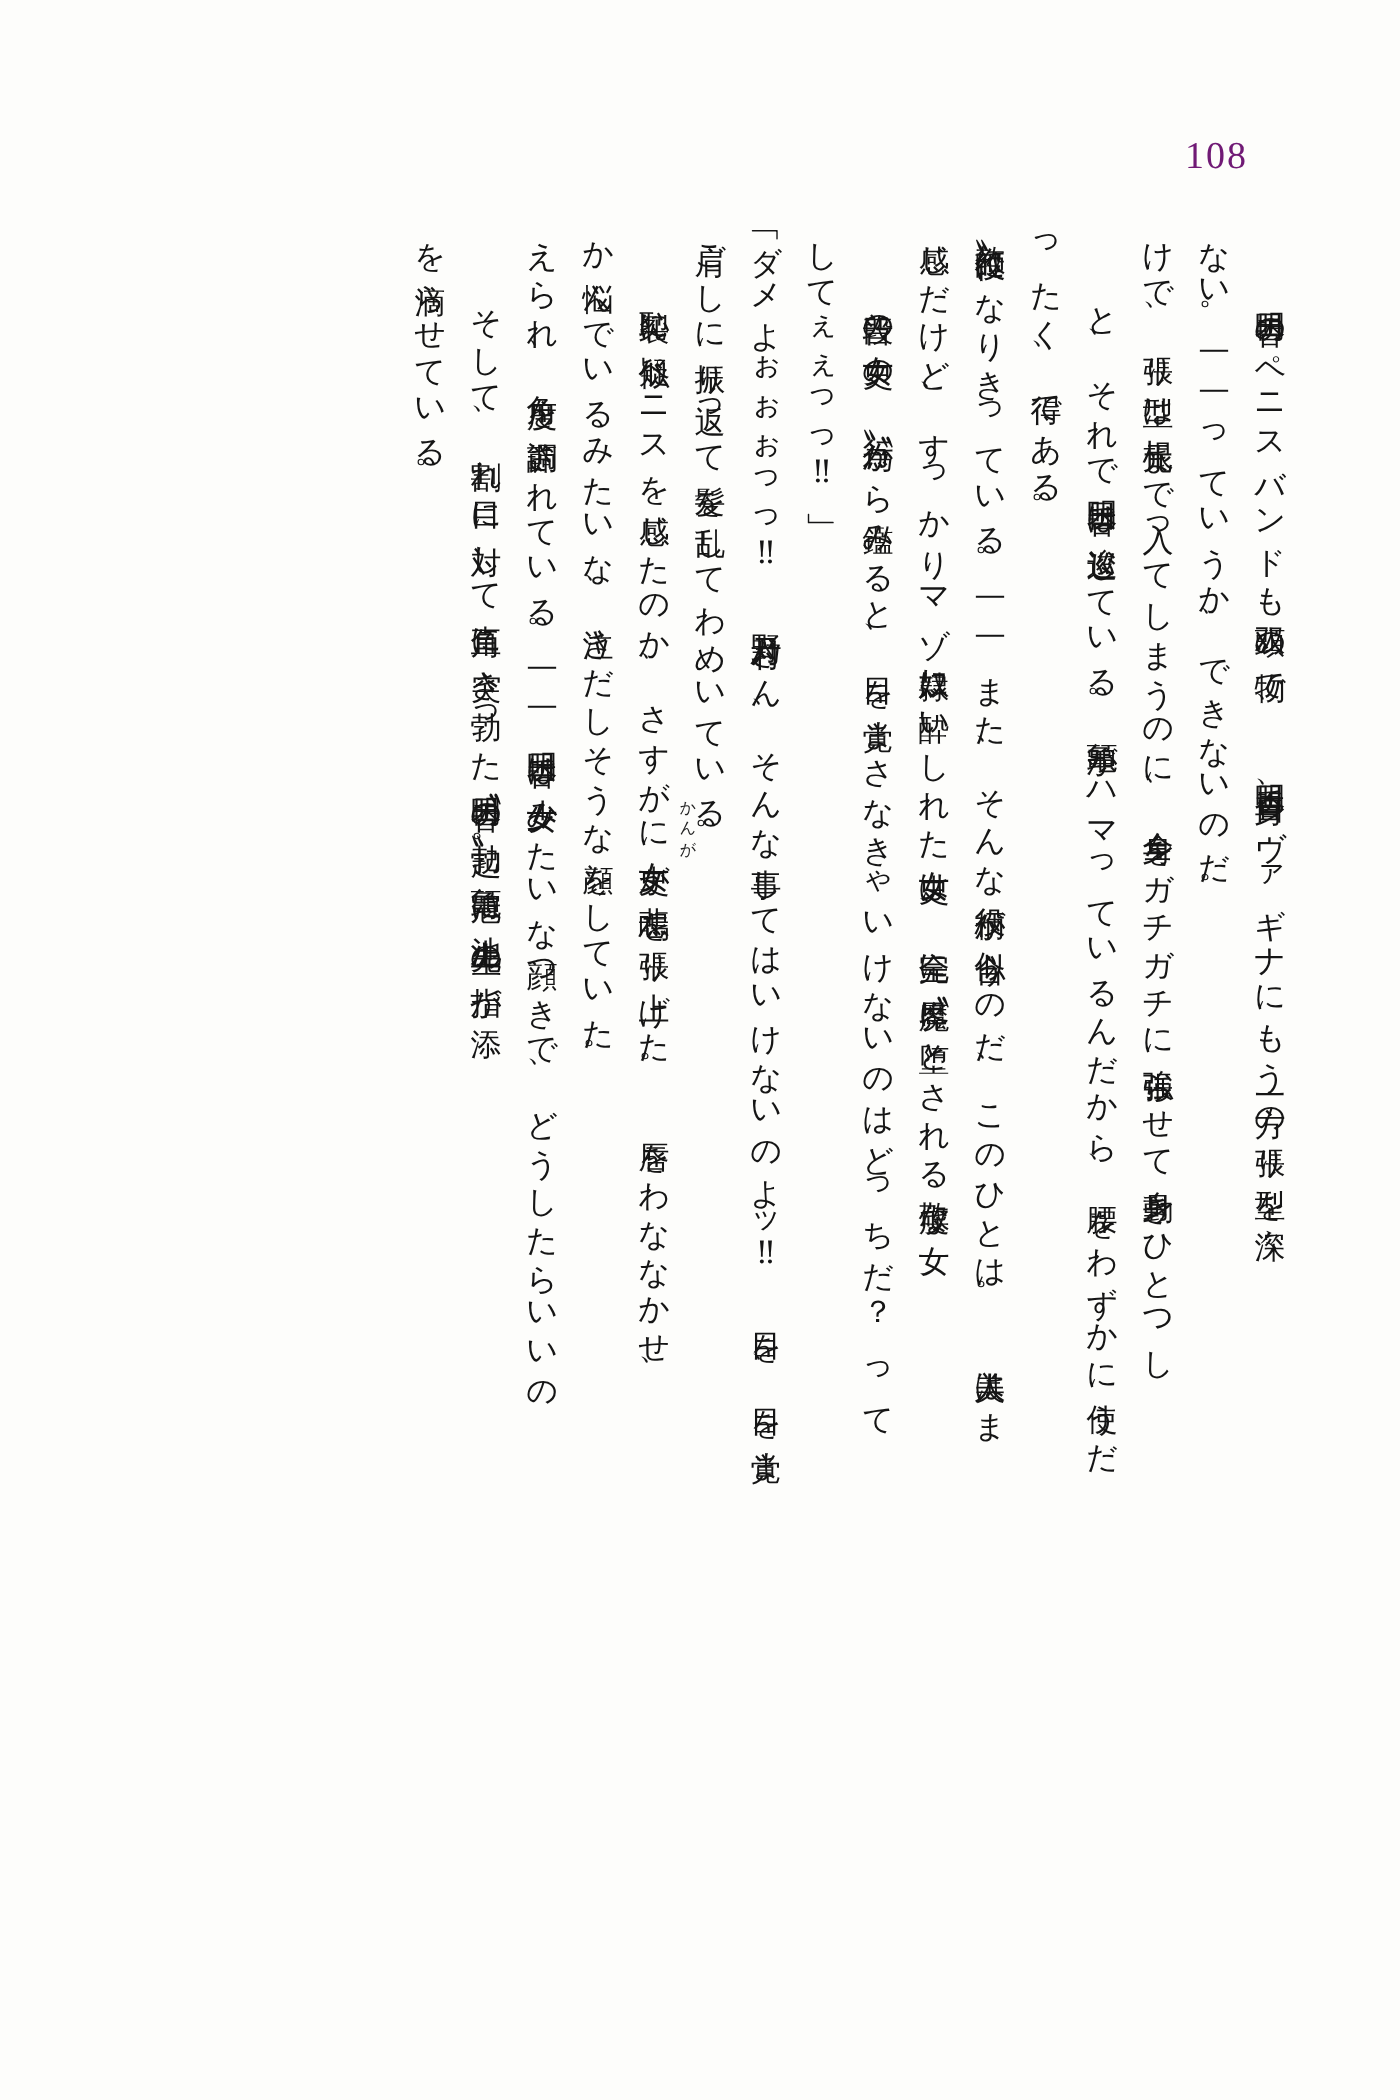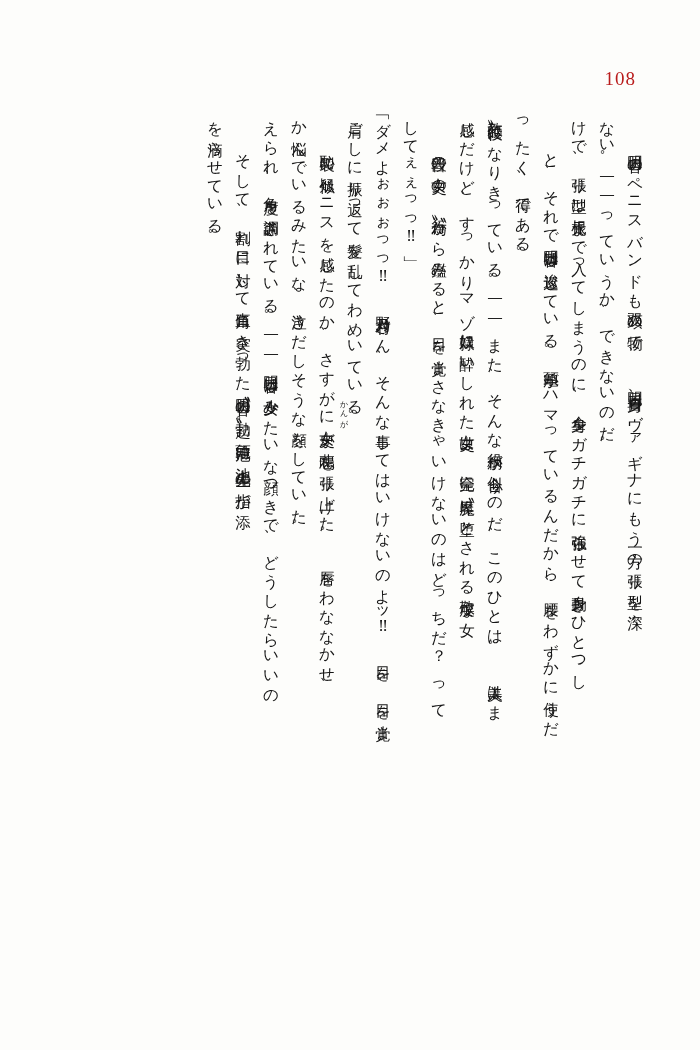--- a/index.html
+++ b/index.html
@@ -17,24 +17,24 @@
   }
   #page {
     position: absolute;
     inset: 0;
     background: #fdfdfb;
   }
   
   #page-number {
     position: absolute;
     top: 68px;
-    right: 64px;
+    right: 76px;
     font-size: 19px;
     letter-spacing: 1px;
-    color: #b91c1c;
+    color: #701a75;
     font-family: "Liberation Serif", "DejaVu Serif", serif;
   }
   
   #text-block {
     position: absolute;
     top: 110px;
     right: 58px;
     left: 58px;
     height: 880px;
     display: flex;

